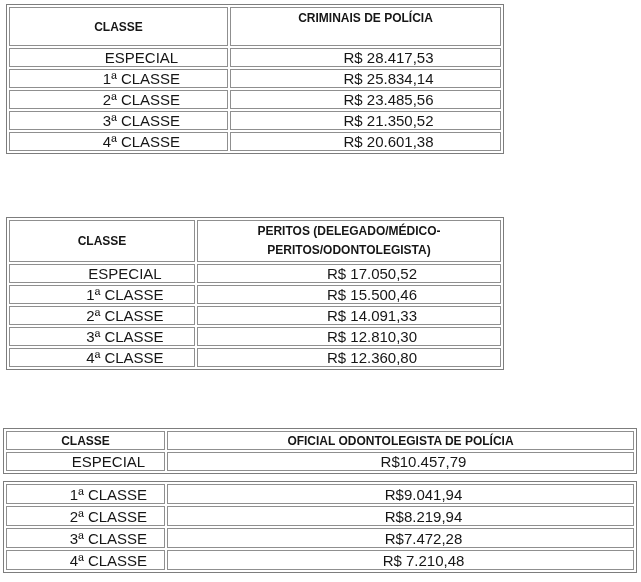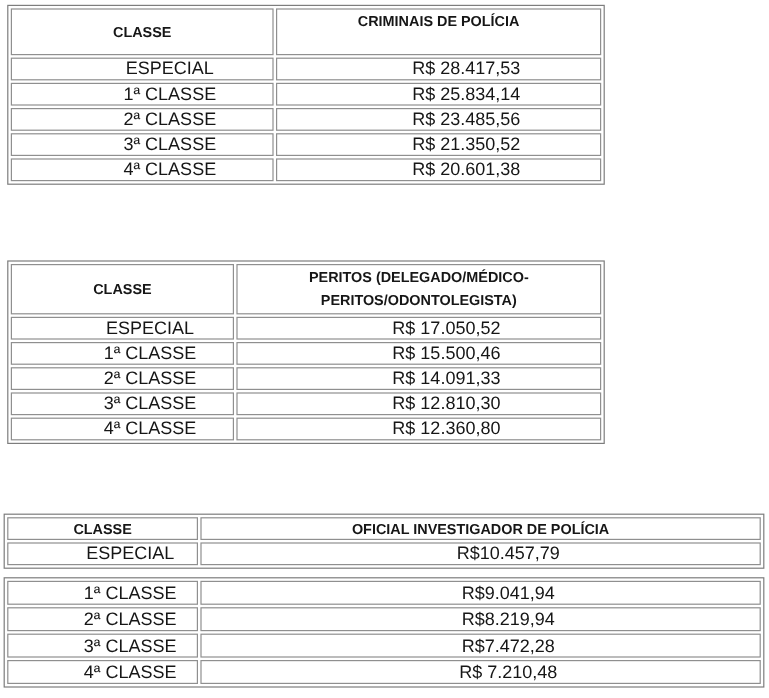--- a/index.html
+++ b/index.html
@@ -136,21 +136,21 @@
     </table>
 
   <table class="tbl" id="tbl-oficial-a">
     <colgroup>
         <col class="c1">
         <col class="c2">
       </colgroup>
     <tbody>
         <tr>
       <th>CLASSE</th>
-      <th>OFICIAL INVESTIGADOR DE POLÍCIA</th>
+      <th>OFICIAL ODONTOLEGISTA DE POLÍCIA</th>
     </tr>
     <tr>
       <td>ESPECIAL</td>
       <td>R$10.457,79</td>
     </tr>
   </tbody>
     </table>
 
   <table class="tbl" id="tbl-oficial-b">
     <colgroup>

